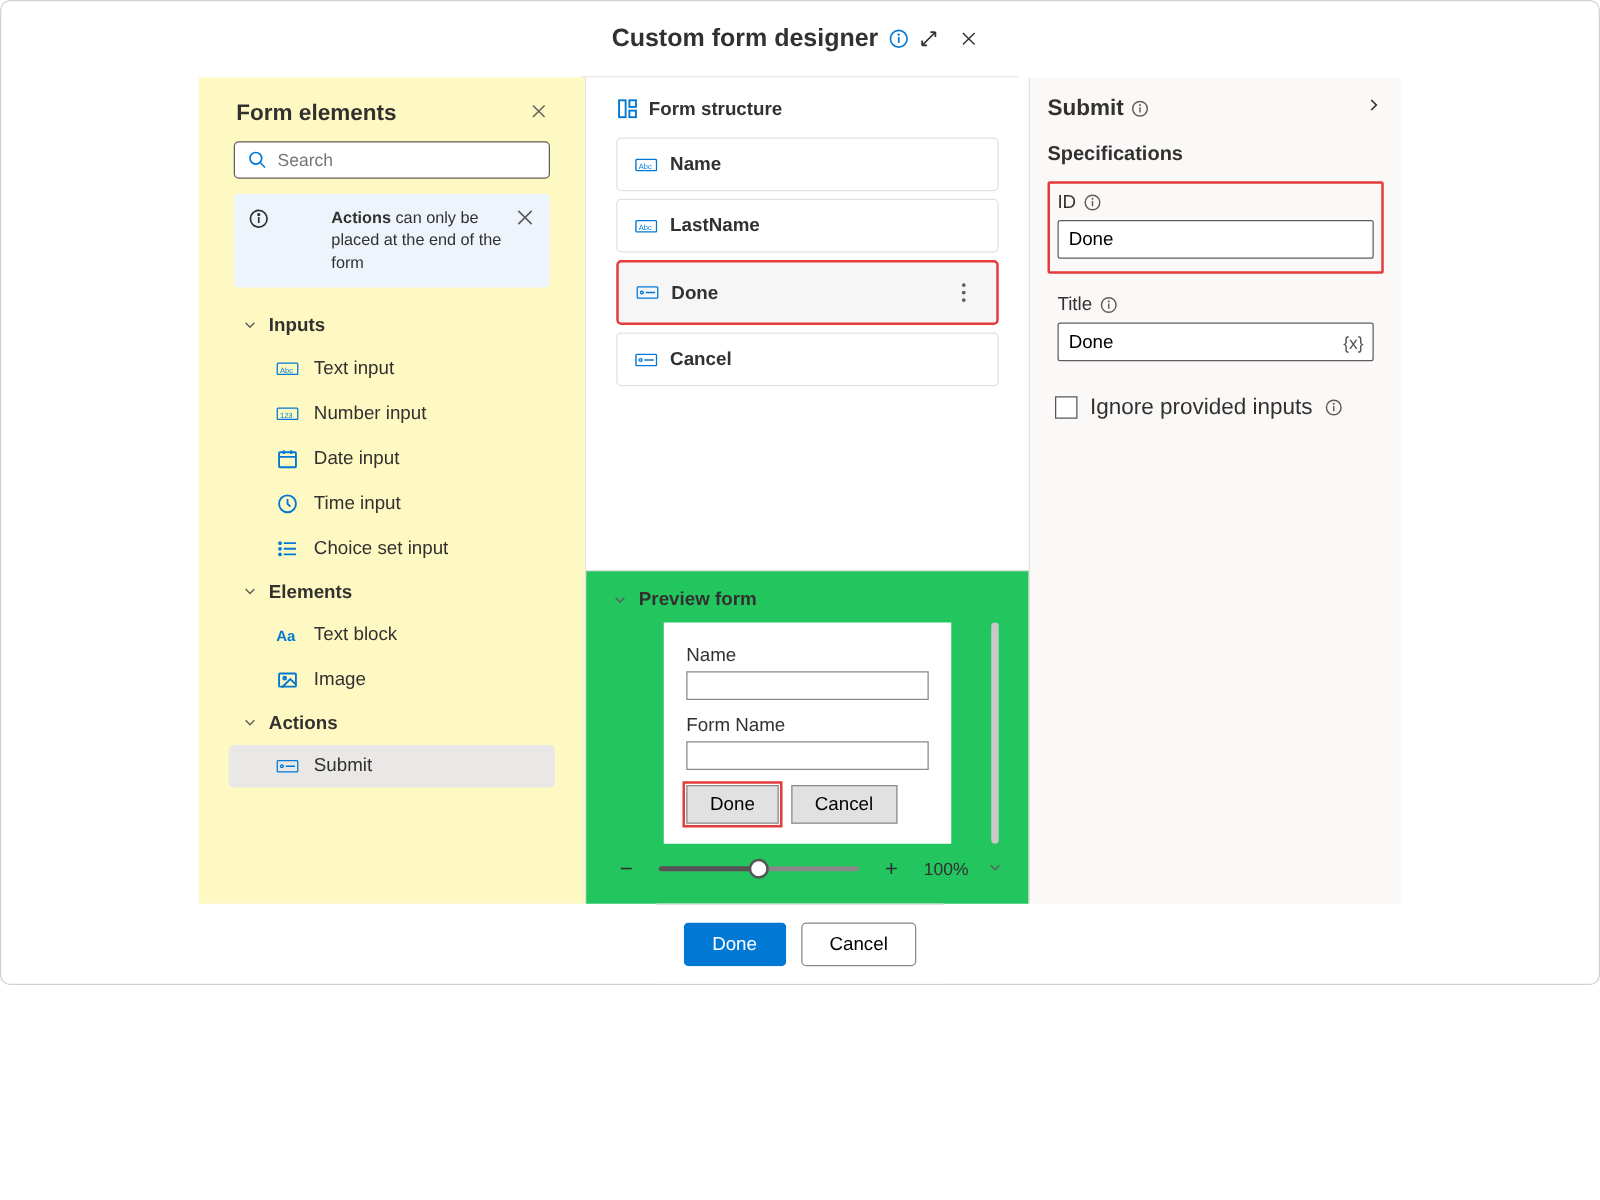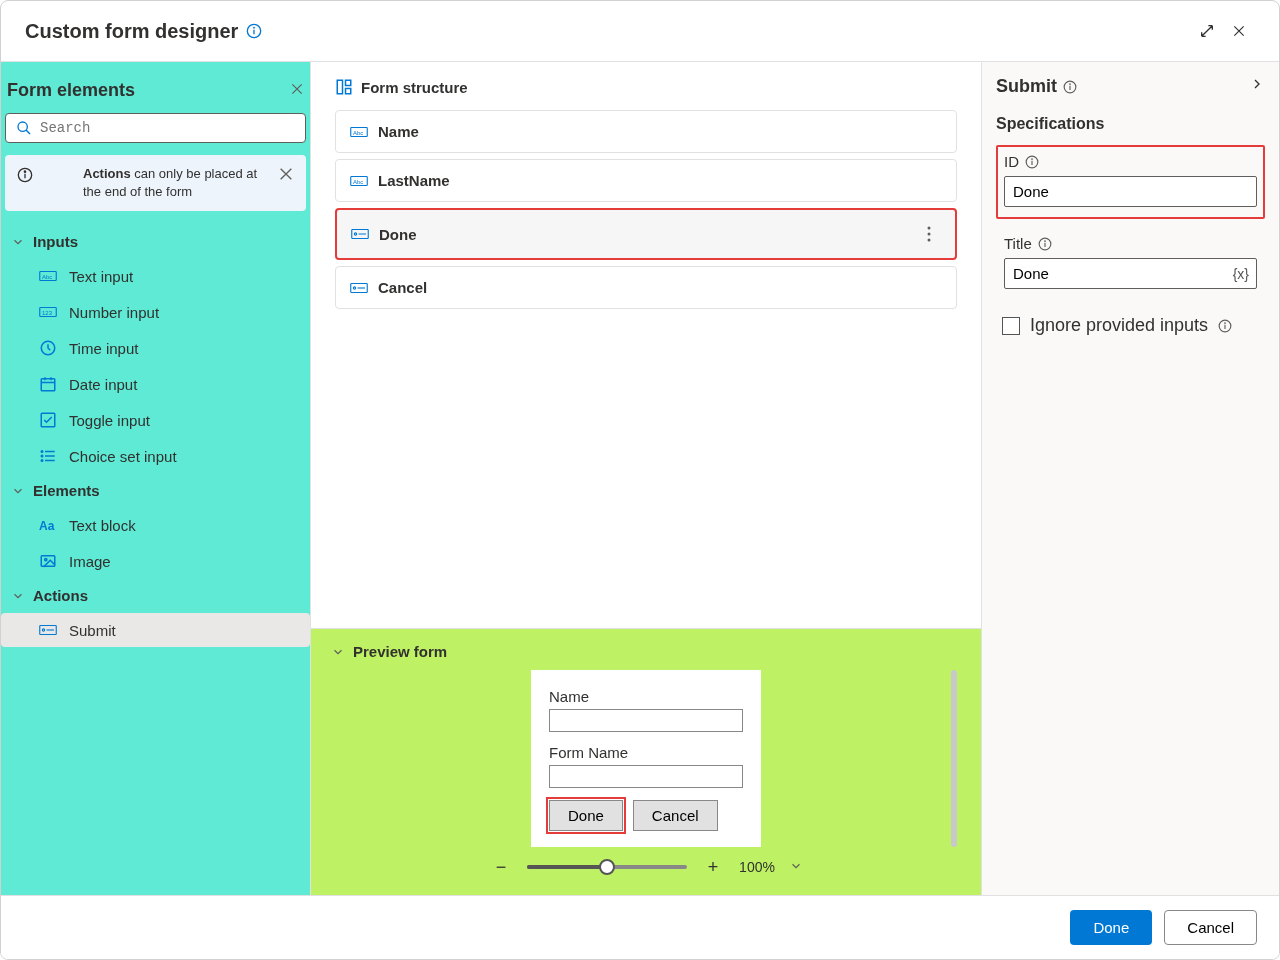--- a/index.html
+++ b/index.html
@@ -1,37 +1,37 @@
 <!DOCTYPE html>
 <html><head>
 <meta charset="utf-8">
 <style>
 * { box-sizing: border-box; margin: 0; padding: 0; }
 body { font-family: "Segoe UI", -apple-system, sans-serif; font-size: 14px; color: #323130; background: #fff; }
-.window { width: 1280px; height: 960px; border: 1px solid #d1d1d1; border-radius: 8px; overflow: hidden; display: flex; flex-direction: column; background: #fff; position: relative; }
+.window { width: 1280px; height: 788px; border: 1px solid #d1d1d1; border-radius: 8px; overflow: hidden; display: flex; flex-direction: column; background: #fff; position: relative; align-items: center; }
 
 
 .header { display: flex; align-items: center; padding: 14px 24px; border-bottom: 1px solid #e1e1e1; }
 .header-title { font-size: 20px; font-weight: 600; }
 .info-icon, .expand-icon, .close-icon, .chevron-icon { display: inline-flex; align-items: center; justify-content: center; }
 .info-icon svg { width: 16px; height: 16px; stroke: #0078d4; fill: none; }
 .header .info-icon { margin-left: 8px; }
 .header-spacer { flex: 1; }
 .header .icon-btn { width: 32px; height: 32px; display: flex; align-items: center; justify-content: center; cursor: pointer; border-radius: 4px; }
 
 
 .body { flex: 1; display: flex; min-height: 0; }
 
 
-.sidebar { width: 310px; border-right: 1px solid #e1e1e1; background: #5eead4; display: flex; flex-direction: column; padding: 14px 0; overflow-y: auto; }
+.sidebar { width: 310px; border-right: 1px solid #e1e1e1; background: #fef9c3; display: flex; flex-direction: column; padding: 14px 24px; overflow-y: auto; }
 .sidebar-header { display: flex; align-items: center; justify-content: space-between; padding: 4px 6px 12px; }
 .sidebar-title { font-size: 18px; font-weight: 600; }
 .search-box { display: flex; align-items: center; border: 1px solid #605e5c; border-radius: 4px; padding: 6px 10px; margin: 0 4px 12px; background: #fff; }
 .search-box svg { width: 16px; height: 16px; stroke: #0078d4; fill: none; stroke-width: 2; }
-.search-box input { border: none; outline: none; flex: 1; margin-left: 8px; font-size: 14px; background: transparent; font-family: Liberation Mono, monospace; }
+.search-box input { border: none; outline: none; flex: 1; margin-left: 8px; font-size: 14px; background: transparent; }
 .alert { display: flex; align-items: flex-start; background: #eef4fb; border-radius: 4px; padding: 10px 12px; margin: 0 4px 14px; gap: 10px; position: relative; }
 .alert svg { flex-shrink: 0; width: 16px; height: 16px; margin-top: 2px; }
 .alert-text { font-size: 13px; line-height: 1.4; flex: 1; margin-left: 40px; }
 .alert-close { cursor: pointer; width: 16px; height: 16px; display: flex; align-items: center; justify-content: center; }
 
 .group-header { display: flex; align-items: center; gap: 8px; padding: 8px 10px; font-weight: 600; font-size: 15px; cursor: pointer; }
 .tree-item { display: flex; align-items: center; gap: 12px; padding: 8px 10px 8px 38px; border-radius: 4px; cursor: pointer; font-size: 15px; margin: 1px 0; }
 .tree-item.selected { background: #e9e8e7; }
 .tree-icon { width: 18px; height: 18px; display: flex; align-items: center; justify-content: center; color: #0078d4; }
 .tree-icon svg { width: 18px; height: 18px; }
@@ -42,21 +42,21 @@
 .structure-title { display: flex; align-items: center; gap: 8px; font-weight: 600; font-size: 15px; margin-bottom: 14px; }
 .structure-title svg { width: 18px; height: 18px; stroke: #0078d4; fill: none; }
 .form-row { display: flex; align-items: center; gap: 10px; padding: 12px 14px; border: 1px solid #e1e1e1; border-radius: 4px; margin-bottom: 6px; background: #fff; cursor: pointer; position: relative; }
 .form-row.selected { border: 2px solid #e43b3b; background: #f6f6f6; }
 .form-row .row-icon { width: 18px; height: 14px; }
 .form-row .row-icon svg { width: 18px; height: 14px; }
 .form-row .label { font-weight: 600; font-size: 15px; }
 .kebab { margin-left: auto; width: 24px; height: 24px; display: flex; align-items: center; justify-content: center; cursor: pointer; }
 
 
-.preview-area { border-top: 1px solid #e1e1e1; background: #bef264; padding: 14px 20px 8px; }
+.preview-area { border-top: 1px solid #e1e1e1; background: #22c55e; padding: 14px 20px 8px; }
 .preview-header { display: flex; align-items: center; gap: 8px; font-weight: 600; font-size: 15px; margin-bottom: 10px; cursor: pointer; }
 .preview-body { display: flex; justify-content: center; position: relative; }
 .preview-card { background: #fff; padding: 18px 18px 16px; width: 230px; }
 .preview-card .fld-label { font-size: 15px; margin-bottom: 4px; }
 .preview-card input[type="text"] { width: 100%; border: 1px solid #888; padding: 3px 5px; margin-bottom: 12px; font-size: 13px; }
 .preview-buttons { display: flex; gap: 10px; }
 .preview-btn { padding: 6px 18px; border: 1px solid #888; background: #e1e1e1; font-size: 15px; cursor: pointer; }
 .preview-btn.done { outline: 2px solid #e43b3b; outline-offset: 1px; }
 .preview-scroll { position: absolute; right: 4px; top: 0; bottom: 0; width: 6px; background: #c8c8c8; border-radius: 3px; }
 
@@ -175,45 +175,36 @@
             <svg viewBox="0 0 24 16" fill="none" stroke="#0078d4" stroke-width="1.5">
               <rect x="1" y="2" width="22" height="12" rx="1"></rect>
               <text x="4" y="12" font-size="8" fill="#0078d4" stroke="none">123</text>
             </svg>
           </span>
         <span>Number input</span>
       </div>
       <div class="tree-item">
         <span class="tree-icon">
             <svg viewBox="0 0 24 24" fill="none" stroke="#0078d4" stroke-width="2">
-              <circle cx="12" cy="12" r="9"></circle>
-              <path d="M12 7v5l3 3"></path>
-            </svg>
-          </span>
-        <span>Time input</span>
-      </div>
-      <div class="tree-item">
-        <span class="tree-icon">
-            <svg viewBox="0 0 24 24" fill="none" stroke="#0078d4" stroke-width="2">
               <rect x="3" y="5" width="18" height="16" rx="1"></rect>
               <line x1="3" y1="10" x2="21" y2="10"></line>
               <line x1="8" y1="3" x2="8" y2="7"></line>
               <line x1="16" y1="3" x2="16" y2="7"></line>
             </svg>
           </span>
         <span>Date input</span>
       </div>
       <div class="tree-item">
         <span class="tree-icon">
             <svg viewBox="0 0 24 24" fill="none" stroke="#0078d4" stroke-width="2">
-              <rect x="3" y="3" width="18" height="18" rx="1"></rect>
-              <path d="M7 12l3 3 7-7"></path>
-            </svg>
-          </span>
-        <span>Toggle input</span>
+              <circle cx="12" cy="12" r="9"></circle>
+              <path d="M12 7v5l3 3"></path>
+            </svg>
+          </span>
+        <span>Time input</span>
       </div>
       <div class="tree-item">
         <span class="tree-icon">
             <svg viewBox="0 0 24 24" fill="none" stroke="#0078d4" stroke-width="2">
               <line x1="8" y1="6" x2="21" y2="6"></line>
               <line x1="8" y1="12" x2="21" y2="12"></line>
               <line x1="8" y1="18" x2="21" y2="18"></line>
               <circle cx="4" cy="6" r="1"></circle>
               <circle cx="4" cy="12" r="1"></circle>
               <circle cx="4" cy="18" r="1"></circle>

